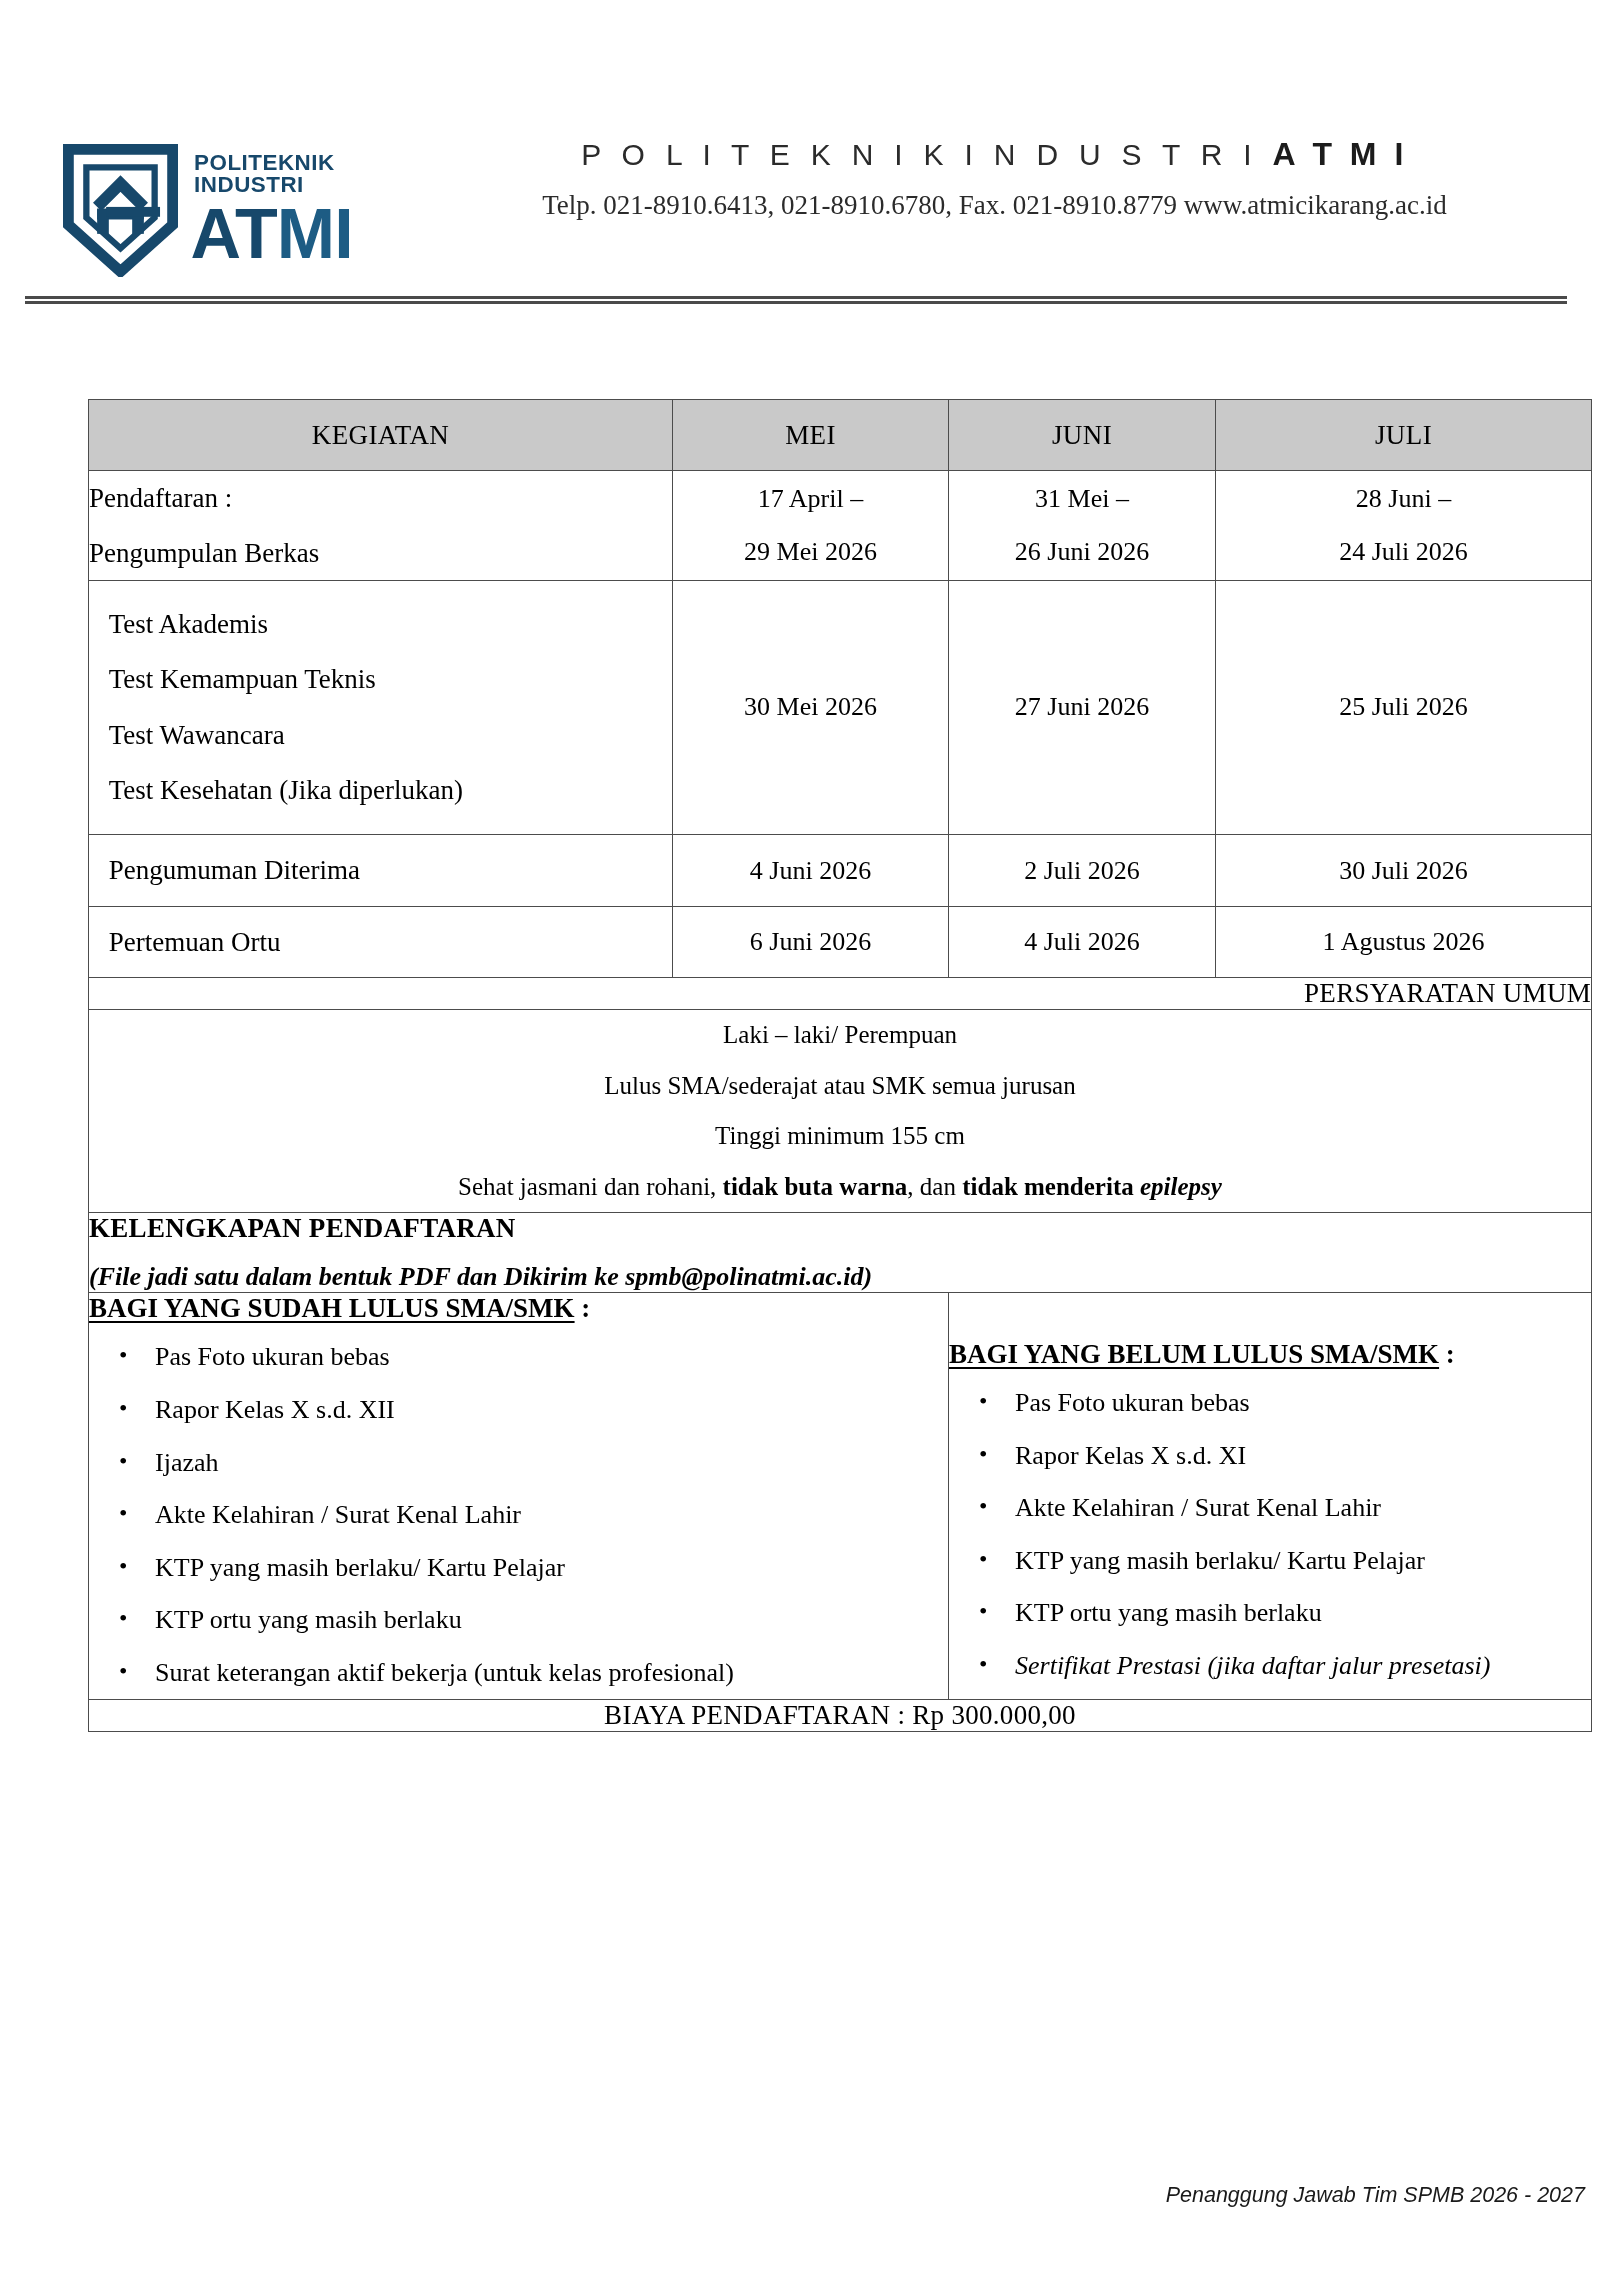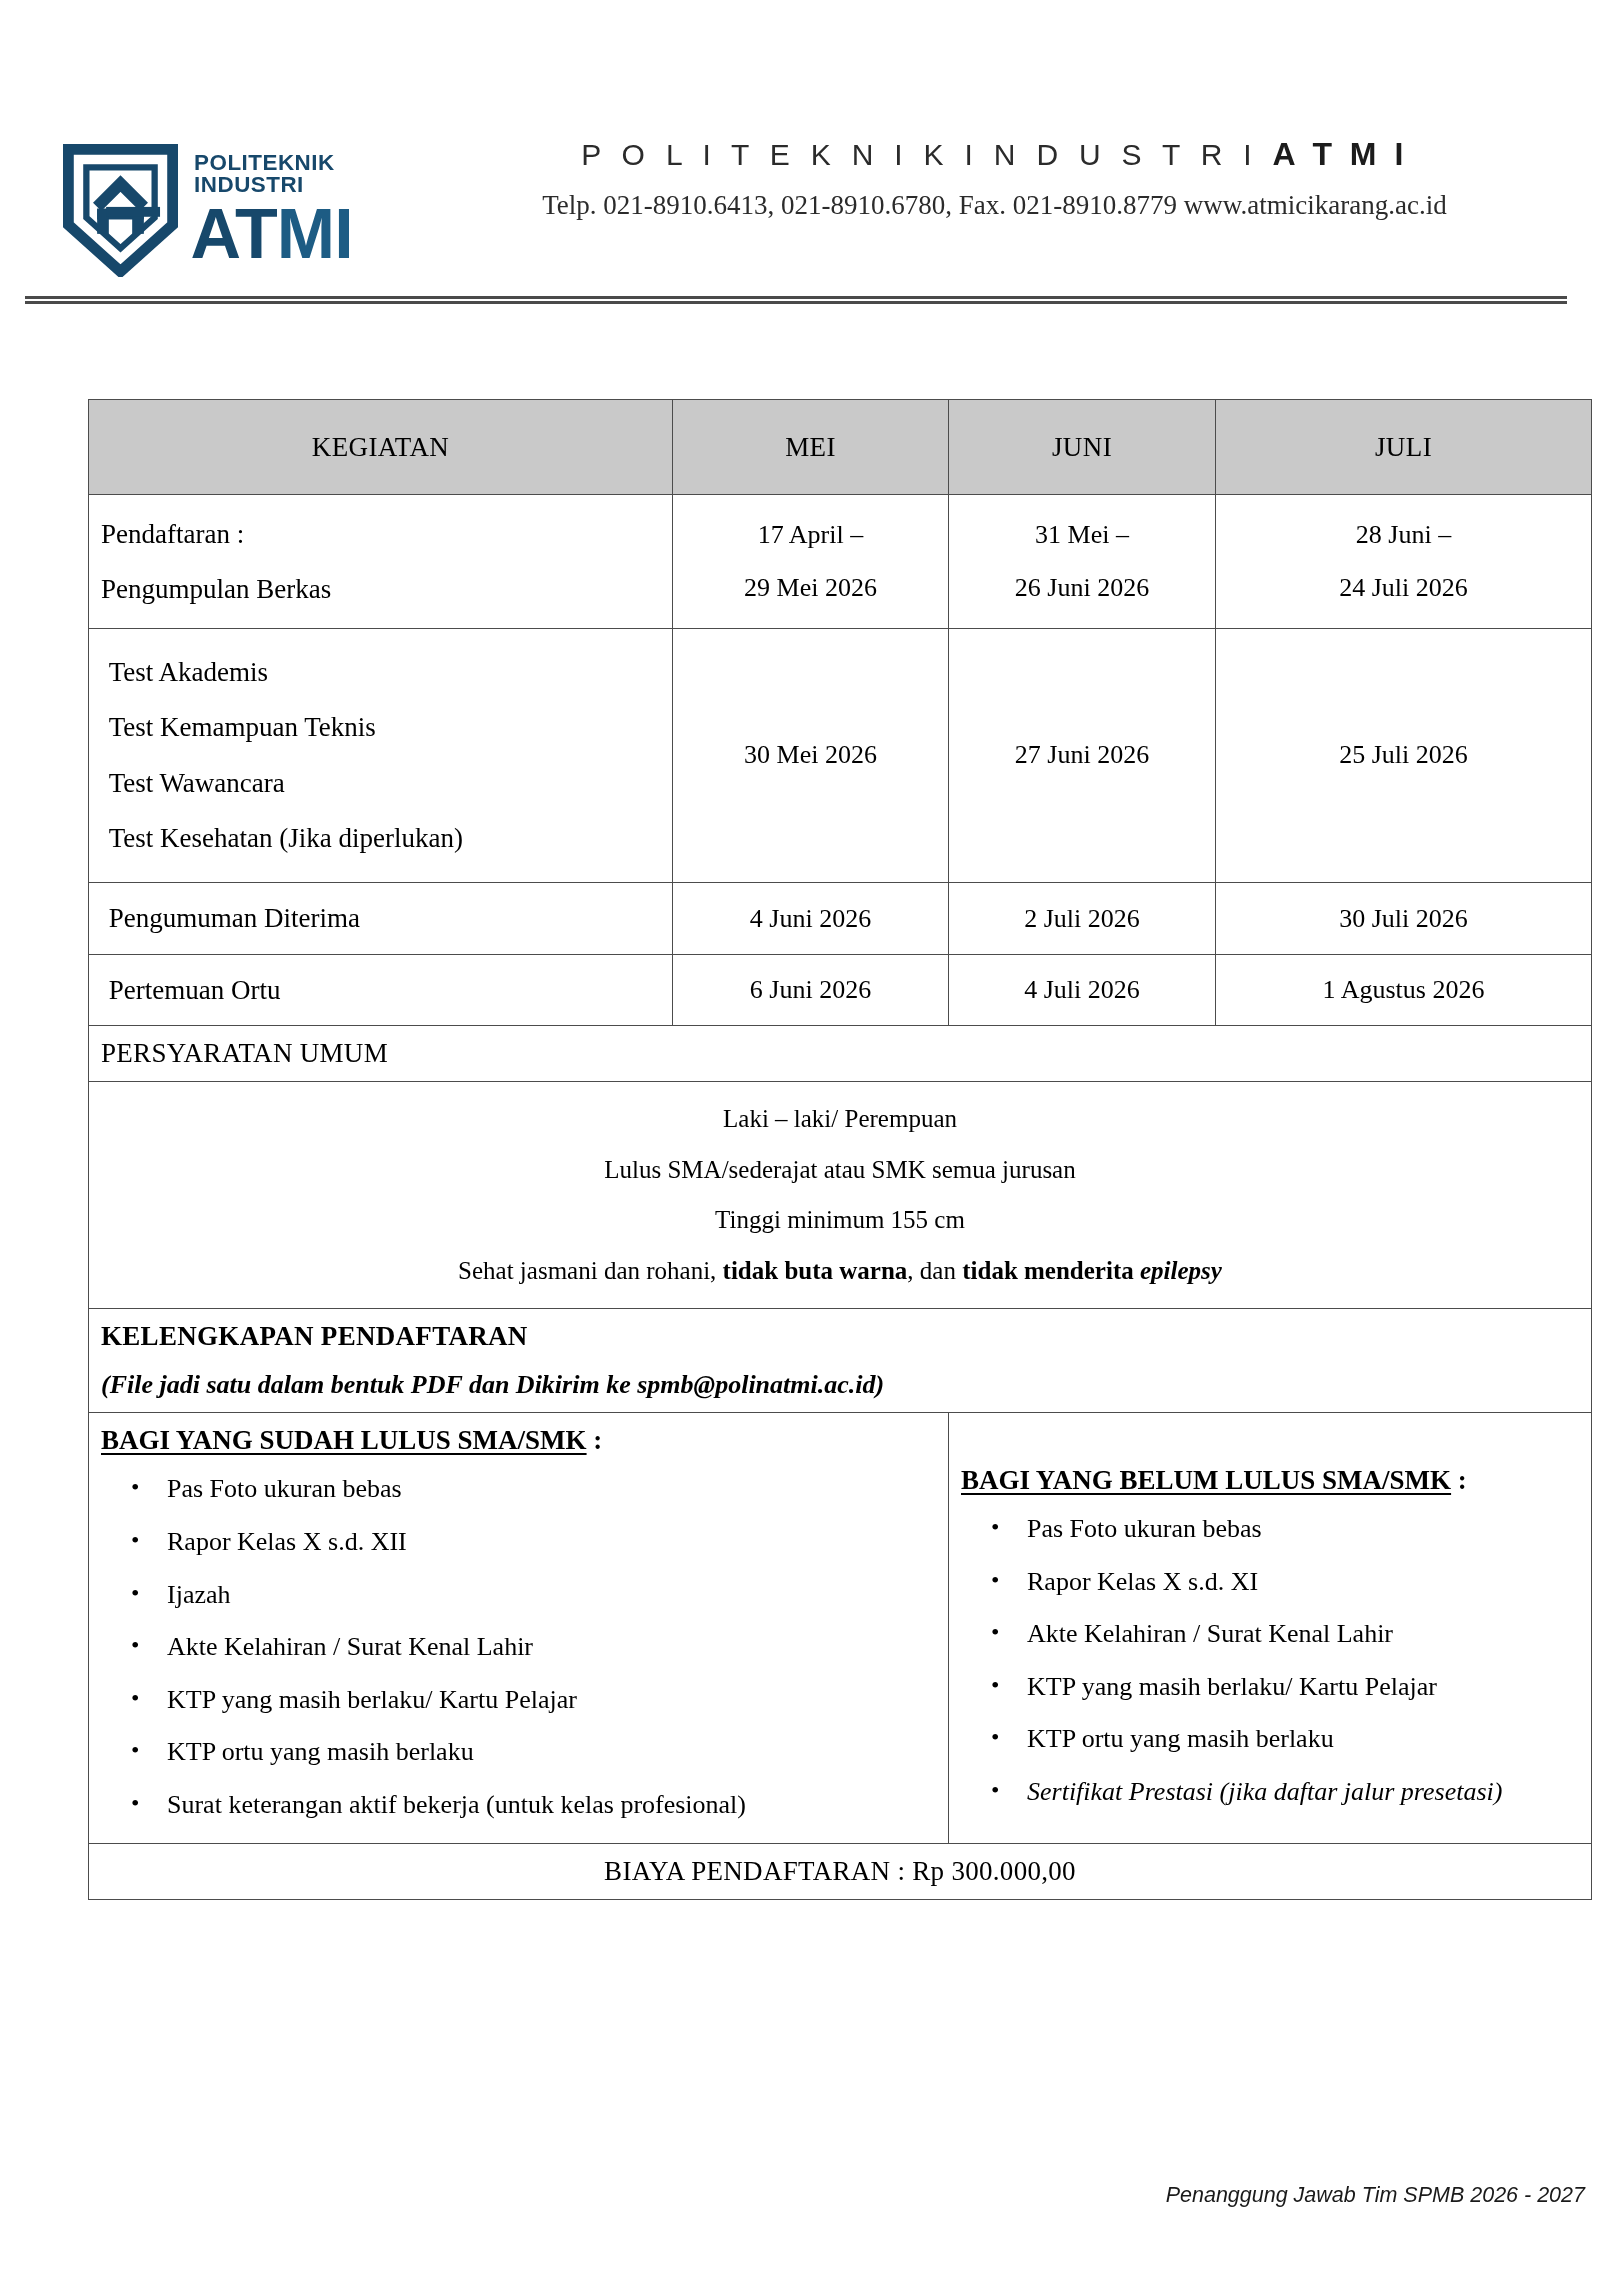--- a/index.html
+++ b/index.html
@@ -120,21 +120,21 @@
   .doc-table {
     position: absolute;
     left: 88px;
     top: 399px;
     width: 1503px;
     border-collapse: collapse;
     table-layout: fixed;
   }
   .doc-table td, .doc-table th {
     border: 1.4px solid #4c4c4c;
-    padding: 12px;
+    padding: 0;
     vertical-align: middle;
     font-weight: normal;
   }
 
   .col-keg { width: 584px; }
   .col-mei { width: 276px; }
   .col-jun { width: 267px; }
   .col-jul { width: 376px; }
 
   .hdr-cell {
@@ -168,21 +168,21 @@
     padding: 19.7px 0 19.7px 19.7px;
     line-height: 1.15;
   }
   .single-row .date-cell {
     padding: 19.7px 5.4px;
     line-height: 1.15;
   }
 
   
   .banner {
-    text-align: left;
+    text-align: right;
     font-weight: bold;
     font-size: 27px;
     padding: 18px 0 18px;
     letter-spacing: 0.3px;
     margin-left: 12px;
   }
   .req-block {
     text-align: center;
     font-size: 25px;
     line-height: 2.02;

